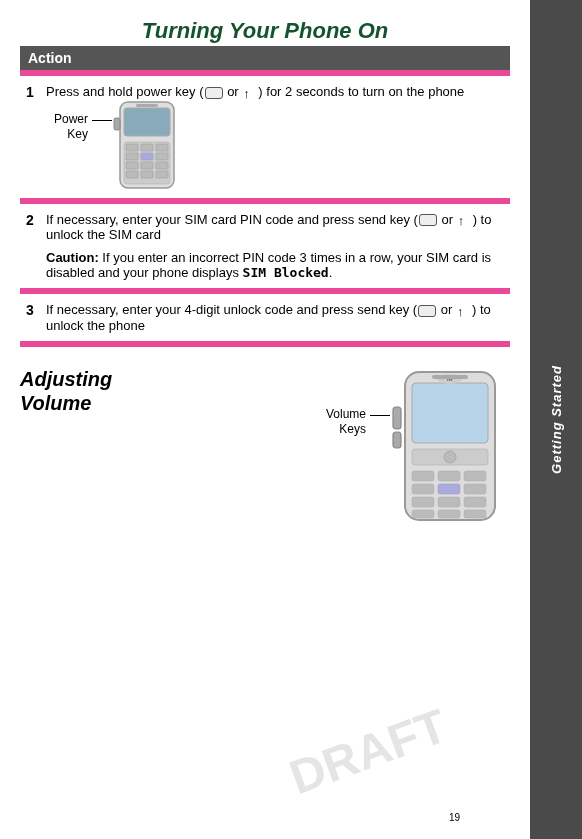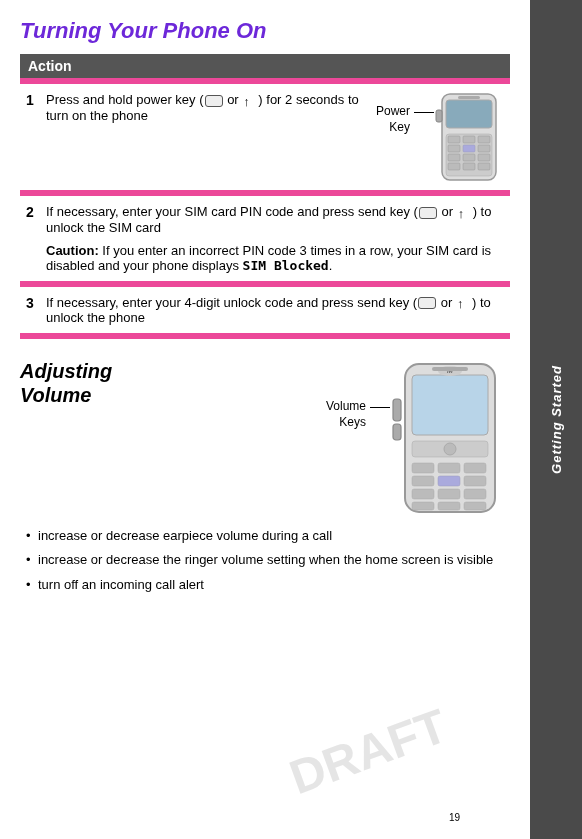--- a/index.html
+++ b/index.html
@@ -54,22 +54,23 @@
       right: 70px;
       font-size: 10px;
       color: #000;
     }
 
     
     .page-title {
       font-size: 22px;
       font-weight: bold;
       font-style: italic;
-      margin-bottom: 10px;
-      color: #6d28d9;
+      margin-bottom: 2px;
+      color: #14532d;
+      text-align: center;
     }
 
     
     .action-table {
       width: 100%;
       border-collapse: collapse;
       margin-bottom: 20px;
     }
 
     .action-table .header-row td {
@@ -110,20 +111,21 @@
     .sim-blocked {
       font-family: monospace;
       font-weight: bold;
     }
 
     
     .phone-image-row1 {
       display: flex;
       align-items: flex-start;
       gap: 0;
+      flex-direction: column;
     }
 
     .adjusting-section {
       clear: both;
       margin-top: 16px;
     }
 
     .bullet-list {
       list-style: none;
       padding: 0;
@@ -270,25 +272,20 @@
 
               <rect x="3" y="40" width="8" height="22" rx="3" fill="#aaa" stroke="#888" stroke-width="1.2"></rect>
               <rect x="3" y="65" width="8" height="16" rx="3" fill="#aaa" stroke="#888" stroke-width="1.2"></rect>
 
               <rect x="42" y="8" width="36" height="4" rx="2" fill="#aaa"></rect>
             </svg>
           </div>
         </div>
       </div>
 
-      <ul class="bullet-list">
-        <li>increase or decrease earpiece volume during a call</li>
-        <li>increase or decrease the ringer volume setting when the home screen is visible</li>
-        <li>turn off an incoming call alert</li>
-      </ul>
     </div>
 
     <div class="page-number">19</div>
 
     <div class="watermark">DRAFT</div>
   </div>
 
   <div class="sidebar">
     <span class="sidebar-label">Getting Started</span>
   </div>

